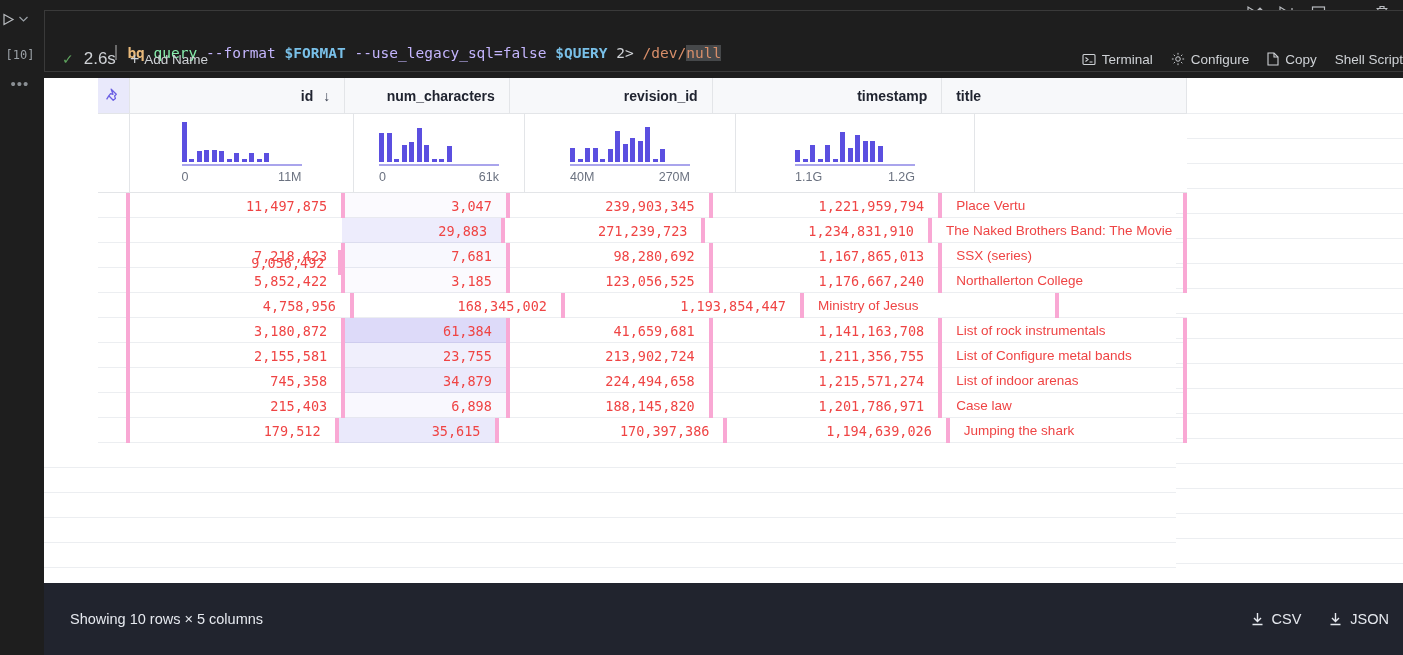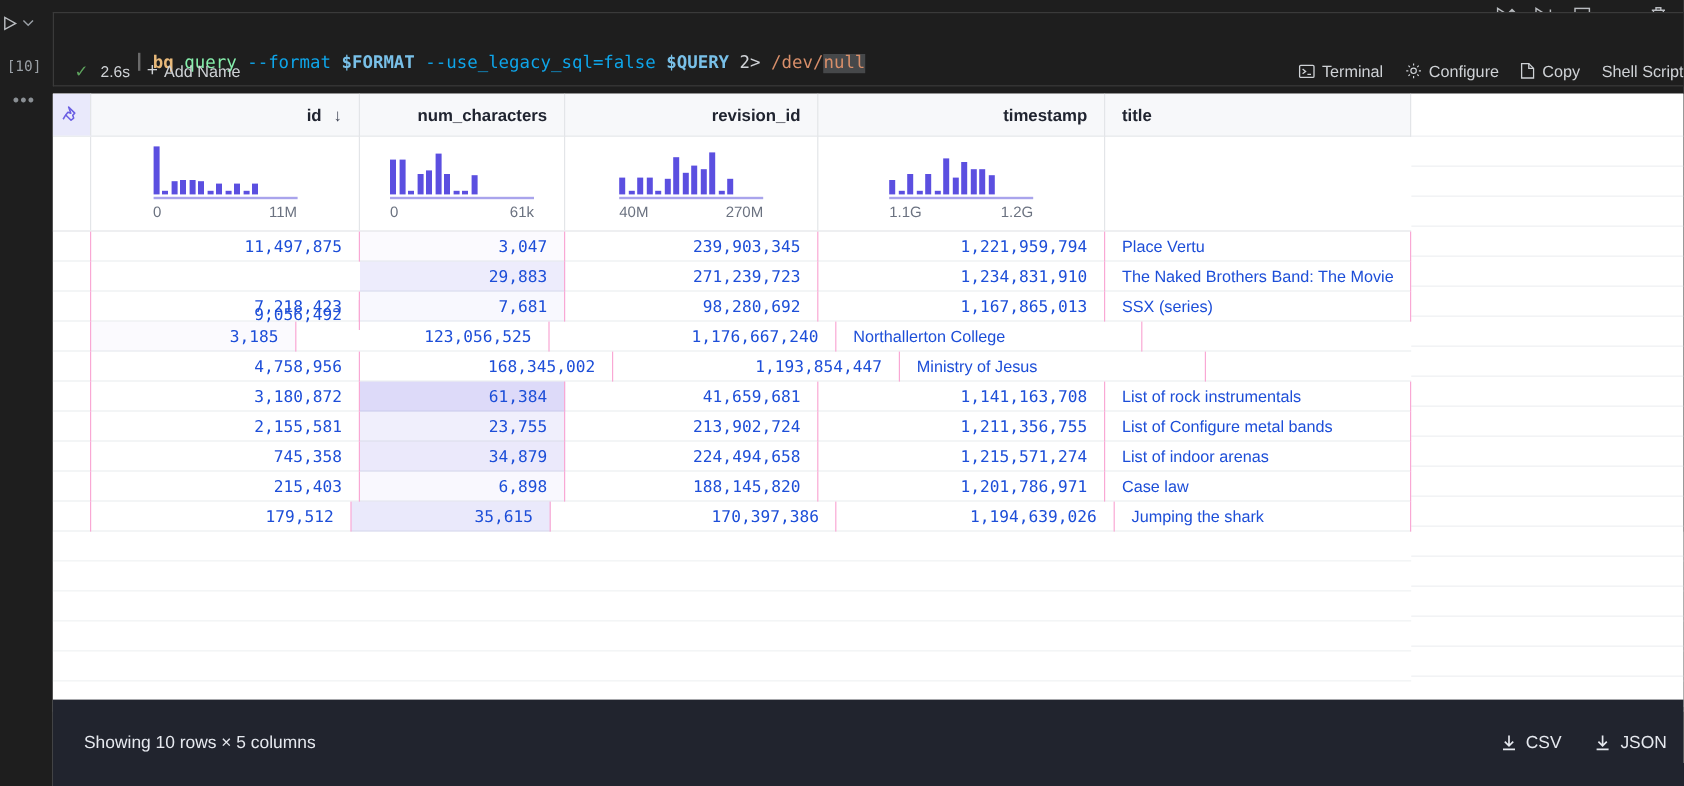--- a/index.html
+++ b/index.html
@@ -46,50 +46,50 @@
     position: absolute; left: 18px; top: 12px;
     font-family: "DejaVu Sans Mono", monospace; font-size: 14.5px;
     white-space: pre; line-height: 20px;
   }
   .code-line .bar {
     display: inline-block; width: 2px; height: 15px; background: #6a6a6a;
     vertical-align: -2px; margin-right: 10px;
   }
   .tok-cmd  { color: #e8b97a; font-weight: bold; }
   .tok-sub  { color: #86efac; }
-  .tok-flag { color: #0ea5e9; }
+  .tok-flag { color: #c4b5fd; }
   .tok-var  { color: #79c0e8; font-weight: bold; }
   .tok-plain{ color: #cfd2d6; }
   .tok-path { color: #d98f6a; }
   .tok-hl   { color: #d98f6a; background: #46484a; }
 
   
   .status-row {
     position: absolute; left: 44px; top: 46px; width: 1359px; height: 26px;
     display: flex; align-items: center;
   }
   .st-check { margin-left: 18px; color: #5ea45e; font-size: 14px; }
-  .st-time  { margin-left: 10px; color: #cfd2d6; font-size: 13px; }
+  .st-time  { margin-left: 10px; color: #cfd2d6; font-size: 17px; }
   .st-add   { margin-left: 14px; color: #cfd2d6; font-size: 13.5px; display: flex;
               align-items: center; gap: 5px; cursor: pointer; }
   .st-plus  { font-size: 16px; color: #cfd2d6; line-height: 12px; }
 
   .status-right {
     position: absolute; right: 0px; top: 46px; height: 26px;
     display: flex; align-items: center; gap: 18px; padding-right: 0px;
   }
   .sr-item { display: flex; align-items: center; gap: 6px; color: #cfd2d6;
              font-size: 13.5px; cursor: pointer; }
 
   
   .results {
     position: absolute; left: 44px; top: 78px; width: 1359px; height: 577px;
     background: #ffffff; overflow: hidden;
   }
-  .grid-area { position: absolute; left: 0; top: 0; width: 1132px; }
+  .grid-area { position: absolute; left: 11px; top: 0; width: 1132px; padding-left: 43px; }
 
   .hdr-row { display: flex; height: 36px; background: #f7f8fa;
              border-bottom: 1px solid #e3e5e8; }
   .hdr-cell {
     display: flex; align-items: center; justify-content: flex-end;
     padding: 0 14px; font-size: 14px; color: #202430; font-weight: bold;
     border-right: 1px solid #e3e5e8; cursor: pointer; height: 36px;
   }
   .hdr-cell.left { justify-content: flex-start; }
   .hdr-pin {
@@ -112,21 +112,21 @@
   .axis-lbls { display: flex; justify-content: space-between; font-size: 12.5px;
                color: #6b7280; margin-top: 4px; }
   .filter-ph { width: 100%; padding-left: 15px; font-size: 13.5px; color: #9aa0a6;
                text-align: left; }
 
   
   .data-row { display: flex; height: 25px; border-bottom: 1px solid #eceef1; }
   .cell-td {
     display: flex; align-items: center; justify-content: flex-end;
     padding: 0 14px; font-family: "DejaVu Sans Mono", monospace;
-    font-size: 13.5px; color: #1d4ed8; border-right: 1px solid #f9a8d4;
+    font-size: 13.5px; color: #ef4444; border-right: 4px solid #f9a8d4;
     height: 25px; white-space: nowrap;
   }
   .cell-td.text {
     justify-content: flex-start; font-family: "Liberation Sans", sans-serif;
     font-size: 13.5px;
   }
   .cell-td.pinpad { width: 32px; min-width: 32px; padding: 0; }
 
   
   .empty-rows { position: absolute; left: 0; top: 0; width: 1359px; }
@@ -413,20 +413,21 @@
           <div class="data-row">
             <div class="cell-td pinpad"></div>
             <div class="cell-td" style="width: 224px;">7,218,423</div>
             <div class="cell-td" style="width: 171px; background: rgba(99, 87, 226, 0.043);">7,681</div>
             <div class="cell-td" style="width: 211px;">98,280,692</div>
             <div class="cell-td" style="width: 239px;">1,167,865,013</div>
             <div class="cell-td text" style="width: 255px;">SSX (series)</div>
           </div>
           <div class="data-row">
             <div class="cell-td pinpad"></div>
+            <div class="cell-td" style="width: 224px;">5,852,422</div>
             <div class="cell-td" style="width: 171px; background: rgba(99, 87, 226, 0.027);">3,185</div>
             <div class="cell-td" style="width: 211px;">123,056,525</div>
             <div class="cell-td" style="width: 239px;">1,176,667,240</div>
             <div class="cell-td text" style="width: 255px;">Northallerton College</div>
           </div>
           <div class="data-row">
             <div class="cell-td pinpad"></div>
             <div class="cell-td" style="width: 224px;">4,758,956</div>
             <div class="cell-td" style="width: 211px;">168,345,002</div>
             <div class="cell-td" style="width: 239px;">1,193,854,447</div>

